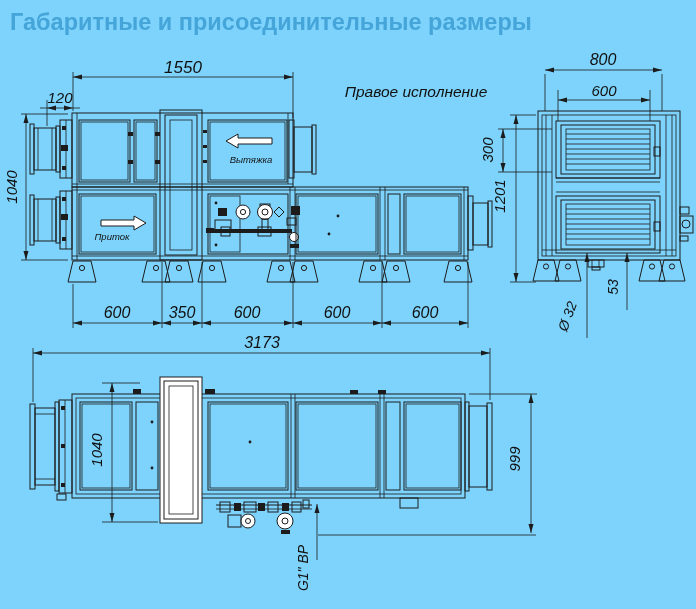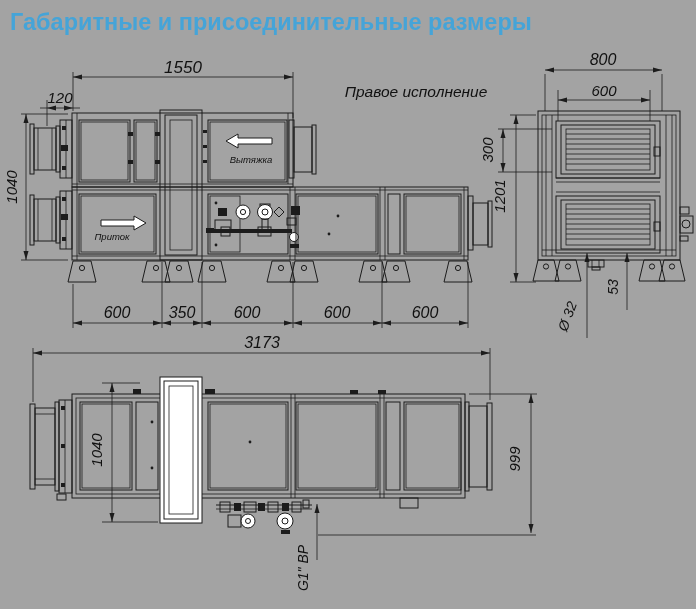--- a/index.html
+++ b/index.html
@@ -1,16 +1,16 @@
 <!DOCTYPE html>
 <html><head>
 <meta charset="utf-8">
 <style>
   html,body{margin:0;padding:0;background:#fff;}
-  .page{position:relative;width:696px;height:609px;background:#a3a3a3;overflow:hidden;
+  .page{position:relative;width:696px;height:609px;background:#7dd3fc;overflow:hidden;
         font-family:"Liberation Sans",sans-serif;}
   svg text{font-family:"Liberation Sans",sans-serif;}
   .s   {fill:none;stroke:#1c1c1c;stroke-width:1;}
   .thin{fill:none;stroke:#1c1c1c;stroke-width:0.8;}
   .sf  {fill:#ffffff;stroke:#1c1c1c;stroke-width:1;}
   .f   {fill:#1c1c1c;stroke:none;}
   .ttl {font-weight:bold;font-size:23.5px;}
   .vrt {font-style:italic;font-size:15.5px;fill:#111;}
   .d17 {font-style:italic;font-size:17px;fill:#111;}
   .d16 {font-style:italic;font-size:16px;fill:#111;}

